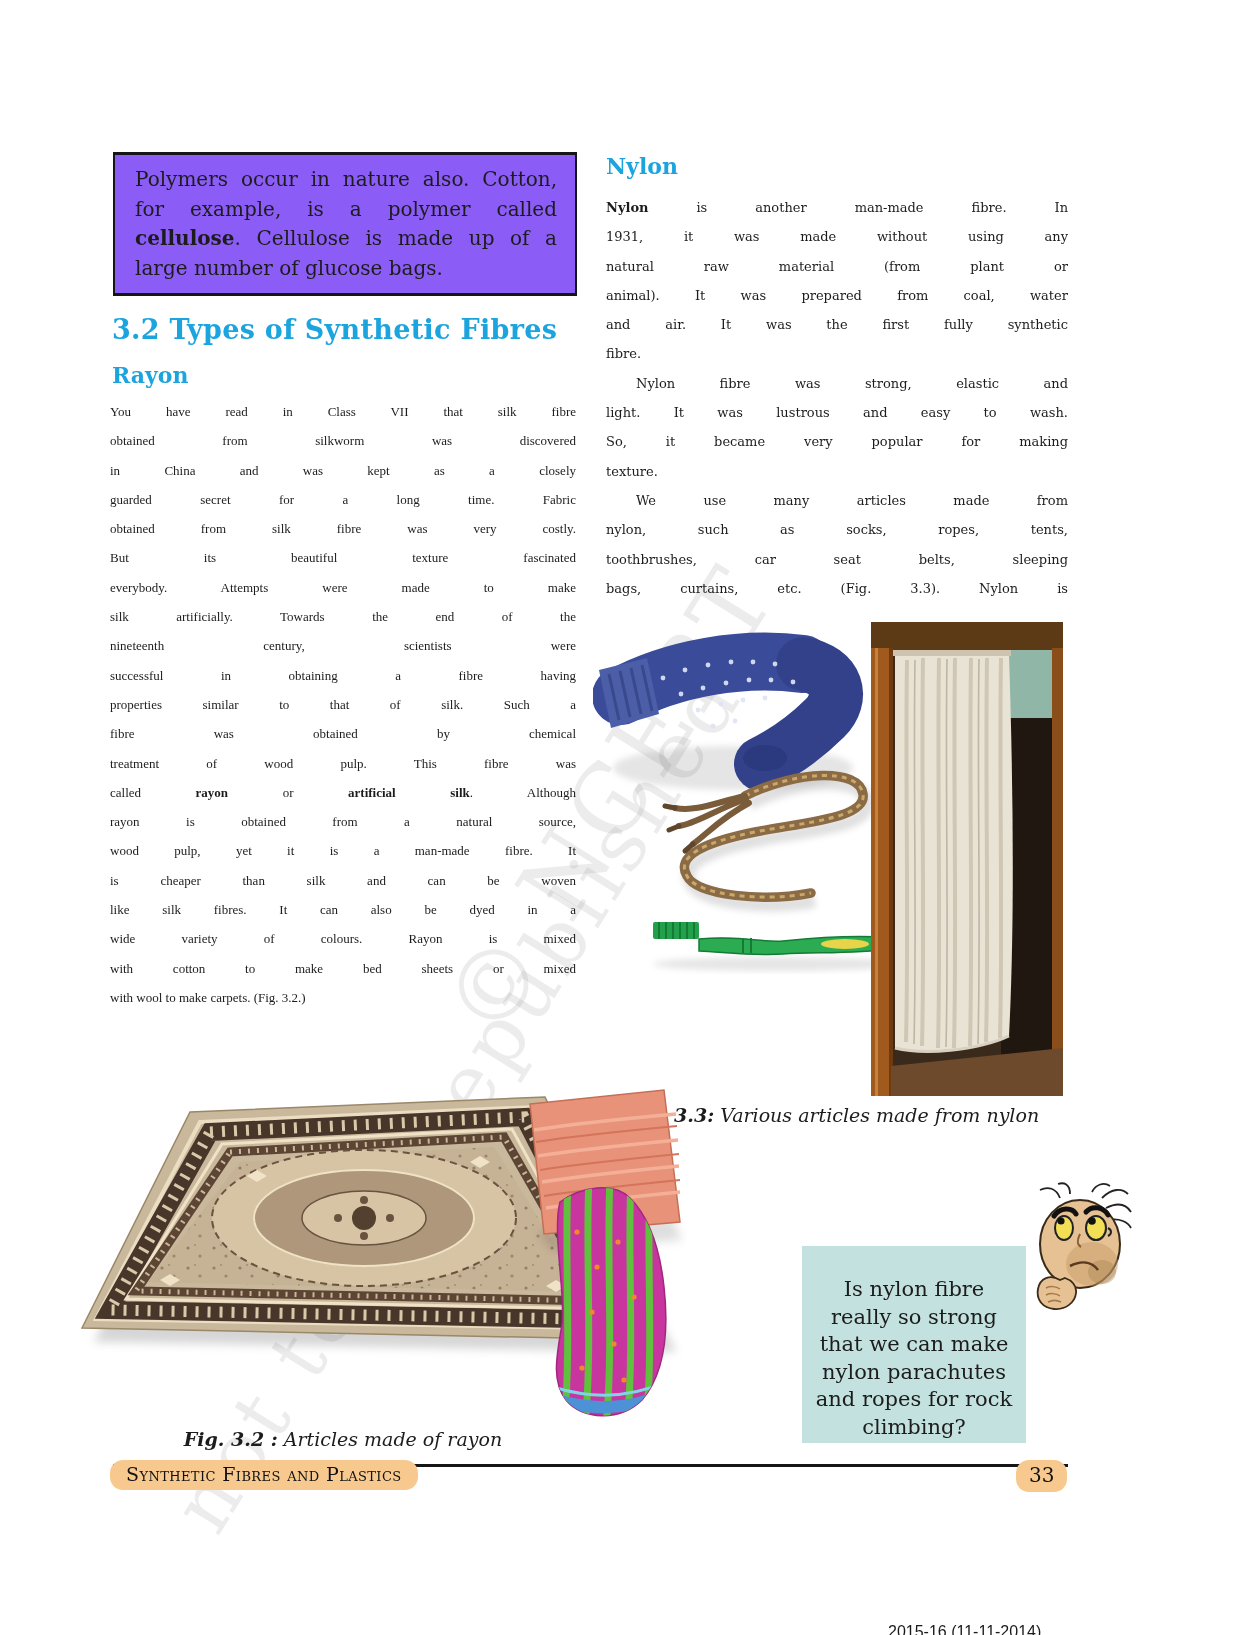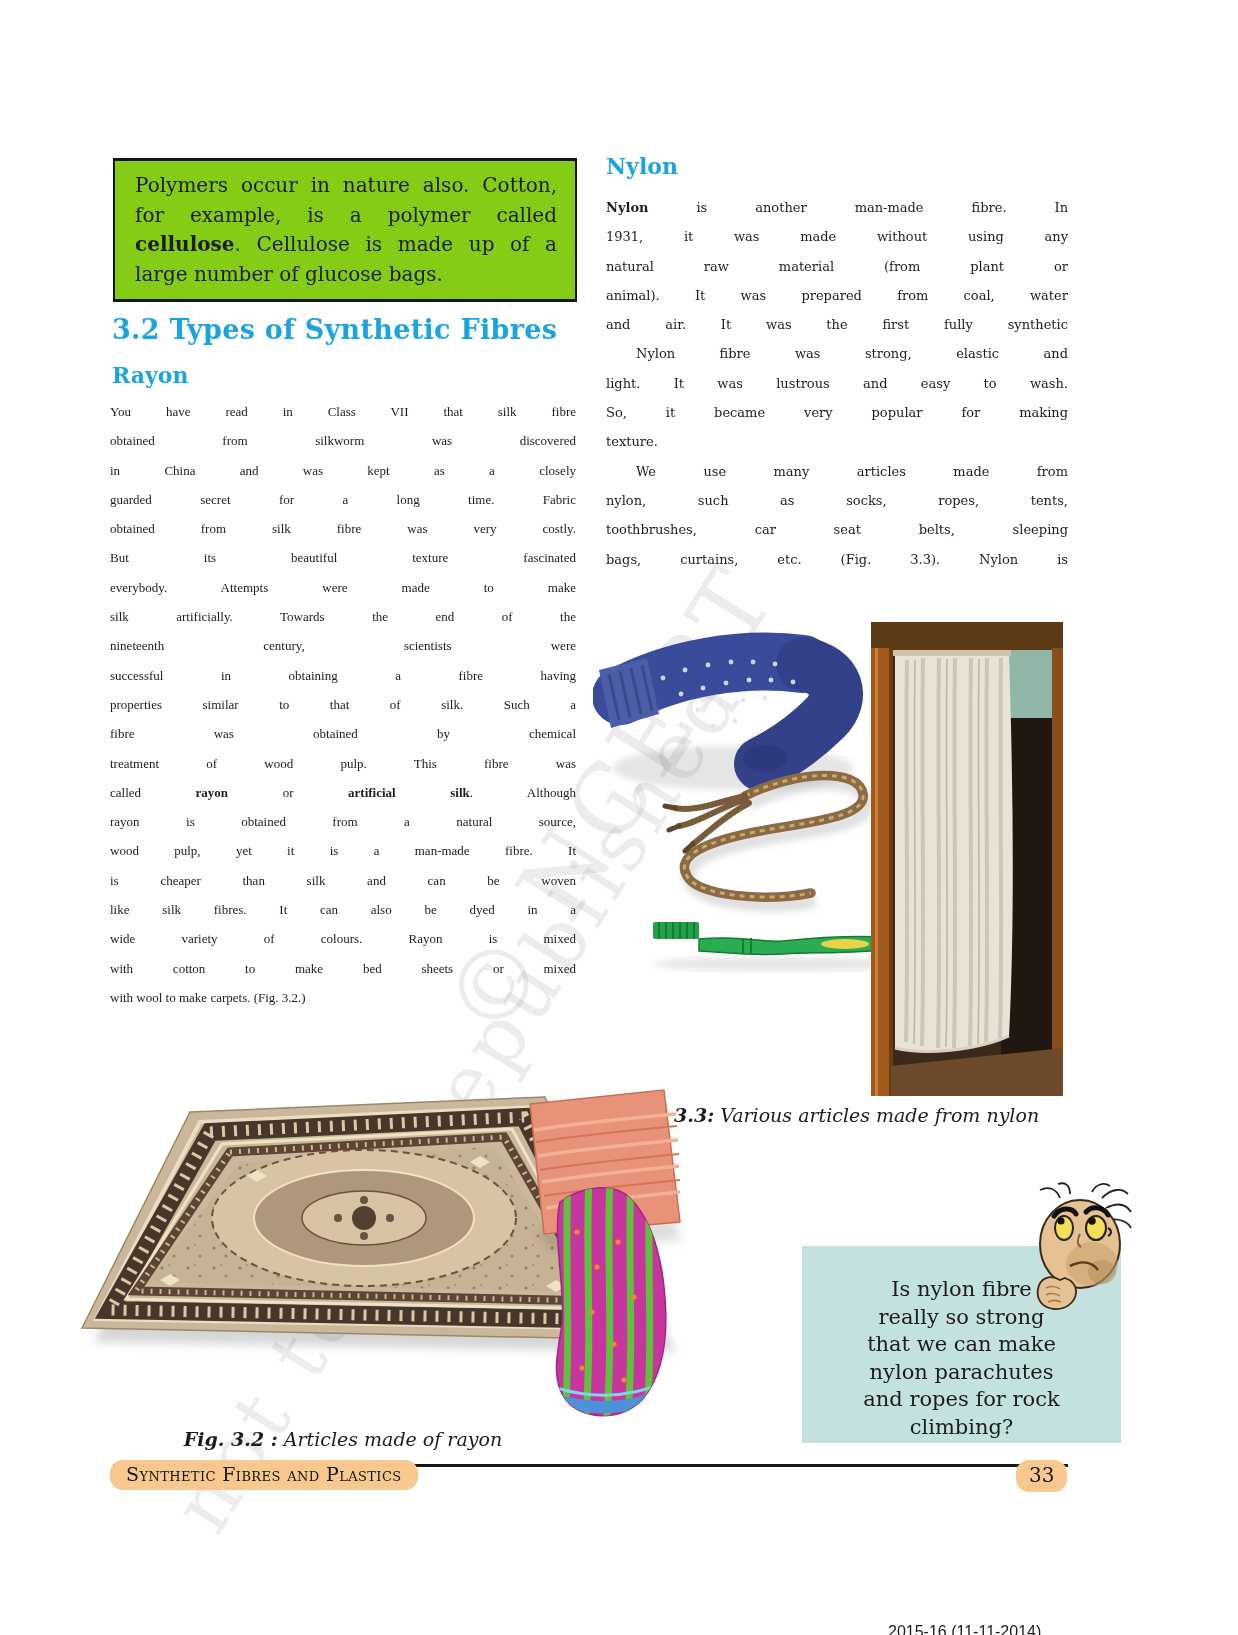--- a/index.html
+++ b/index.html
@@ -5,22 +5,22 @@
   html,body{margin:0;padding:0;background:#e8e8e8;}
   .page{position:relative;width:1238px;height:1635px;margin:0 auto;background:#ffffff;
         font-family:"DejaVu Serif",serif;color:#1c1c1c;overflow:hidden;}
   .page > *{z-index:1;}
   
   .wm{position:absolute;color:#8d8d8d;opacity:.16;white-space:nowrap;z-index:0;
       font-family:"DejaVu Serif",serif;letter-spacing:6px;}
   .wm1{left:345px;top:745px;font-size:96px;transform:rotate(-58deg);}
   .wm2{left:-40px;top:1055px;font-size:80px;transform:rotate(-58deg);}
   
-  .intro-box{position:absolute;left:113px;top:158px;width:464px;box-sizing:border-box;
-             background:#84cc16;border:2px solid #151515;border-top-width:3px;border-bottom-width:3px;
+  .intro-box{position:absolute;left:113px;top:152px;width:464px;box-sizing:border-box;
+             background:#8b5cf6;border:2px solid #151515;border-top-width:3px;border-bottom-width:3px;
              padding:10px 18px 10px 20px;font-size:20px;line-height:29.5px;}
   
   .sec-head{position:absolute;left:112px;top:314px;margin:0;font-size:27px;font-weight:bold;
             color:#1ca4df;letter-spacing:.3px;}
   .sub-head{position:absolute;margin:0;font-size:22px;font-weight:bold;color:#1ca4df;}
   .rayon-head{left:112px;top:362px;}
   .nylon-head{left:606px;top:153px;}
   
   .col{position:absolute;font-size:13px;line-height:29.3px;}
   .left-col{left:110px;top:397px;width:466px;font-family:Liberation Serif, serif;}
@@ -30,21 +30,21 @@
   .tline.ind{text-indent:30px;}
   .tline b{font-weight:bold;}
   .intro-box .tline{text-align-last:justify;}
   .intro-box .tline.end{text-align-last:left;}
   
   .caption{position:absolute;font-size:19px;font-style:italic;text-align:center;}
   .cap33{left:600px;top:1104px;width:466px;}
   .cap32{left:108px;top:1428px;width:470px;}
   .caption .flabel{font-weight:bold;}
   
-  .qbox{position:absolute;left:802px;top:1246px;width:319px;height:197px;box-sizing:border-box;
+  .qbox{position:absolute;left:802px;top:1246px;width:224px;height:197px;box-sizing:border-box;
         background:#c3e2df;padding-top:30px;font-size:21px;line-height:27.5px;}
   .qbox .tline{text-align:center;text-align-last:center;}
   
   .figsvg{position:absolute;}
   
   .footer-line{position:absolute;left:113px;top:1464px;width:955px;height:3px;background:#151515;}
   .pill{position:absolute;top:1460px;background:#f8c98e;border-radius:13px;padding:3px 16px 5px 16px;
         font-weight:normal;color:#111;}
   .pill-title{left:110px;font-size:19px;font-variant-caps:small-caps;letter-spacing:.4px;}
   .pill-page{left:1016px;font-size:20px;padding:3px 13px 5px 13px;}
@@ -92,20 +92,21 @@
       <div class="tline end"><span>with wool to make carpets. (Fig. 3.2.)</span></div>
     </div>
 
   <h3 class="sub-head nylon-head">Nylon</h3>
   <div class="col right-col">
       <div class="tline"><b>Nylon</b><span> is another man-made fibre. In</span></div>
       <div class="tline"><span>1931, it was made without using any</span></div>
       <div class="tline"><span>natural raw material (from plant or</span></div>
       <div class="tline"><span>animal). It was prepared from coal, water</span></div>
       <div class="tline"><span>and air. It was the first fully synthetic</span></div>
+      <div class="tline end"><span>fibre.</span></div>
       <div class="tline ind"><span>Nylon fibre was strong, elastic and</span></div>
       <div class="tline"><span>light. It was lustrous and easy to wash.</span></div>
       <div class="tline"><span>So, it became very popular for making</span></div>
       <div class="tline end"><span>texture.</span></div>
       <div class="tline ind"><span>We use many articles made from</span></div>
       <div class="tline"><span>nylon, such as socks, ropes, tents,</span></div>
       <div class="tline"><span>toothbrushes, car seat belts, sleeping</span></div>
       <div class="tline"><span>bags, curtains, etc. (Fig. 3.3). Nylon is</span></div>
     </div>
 

